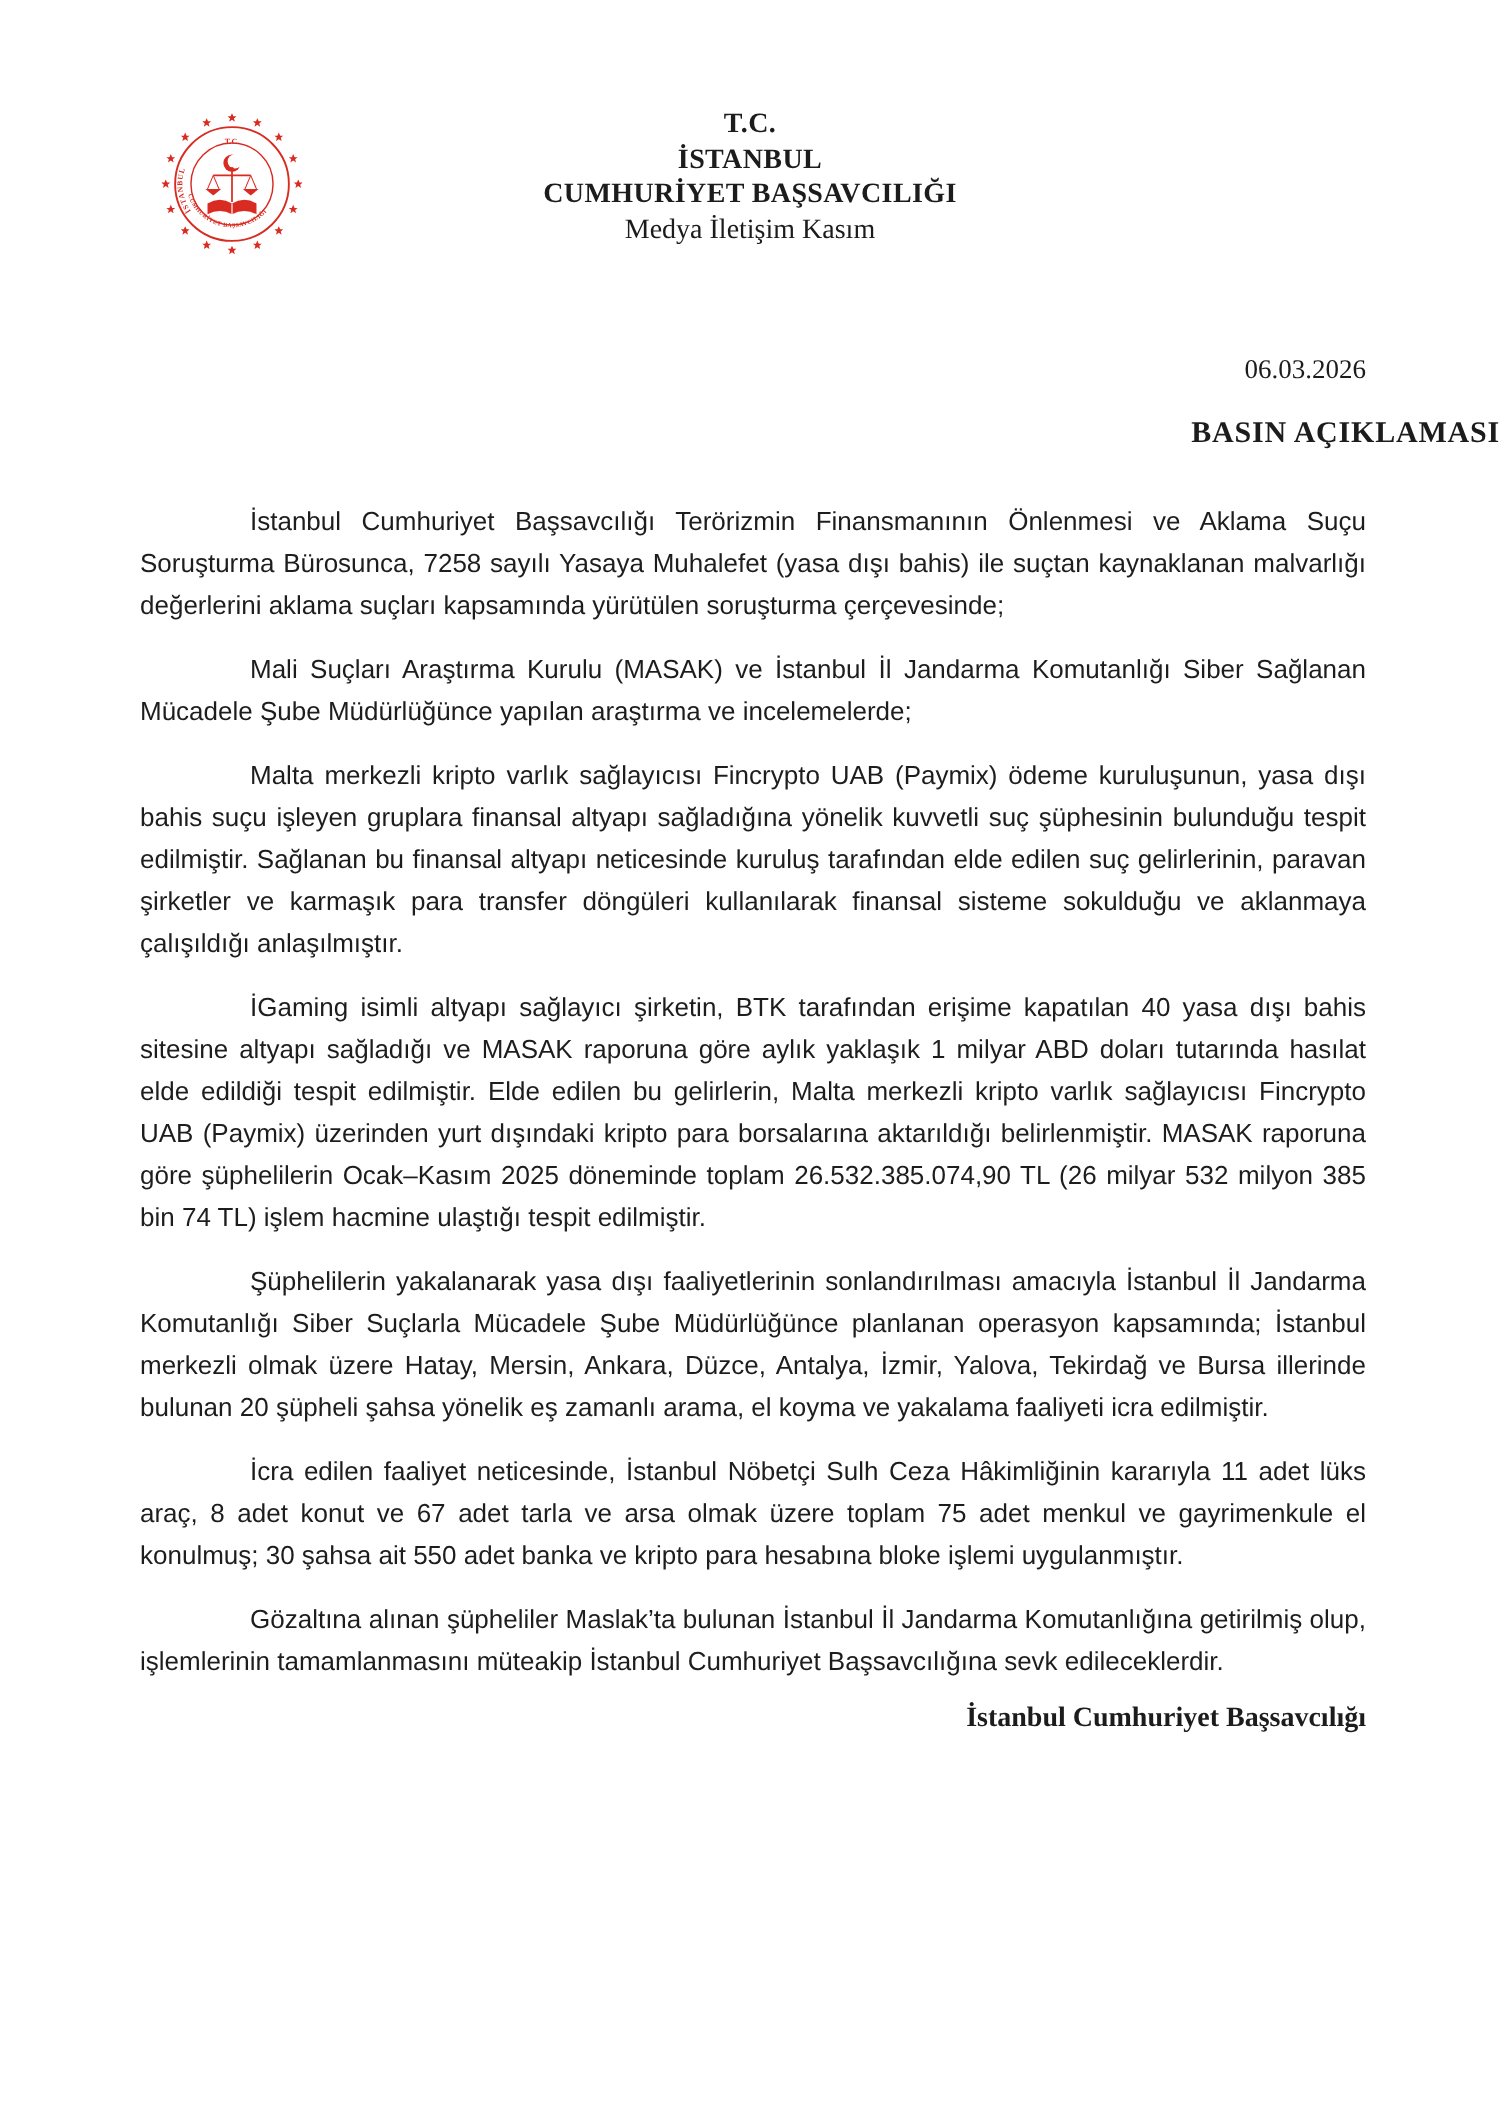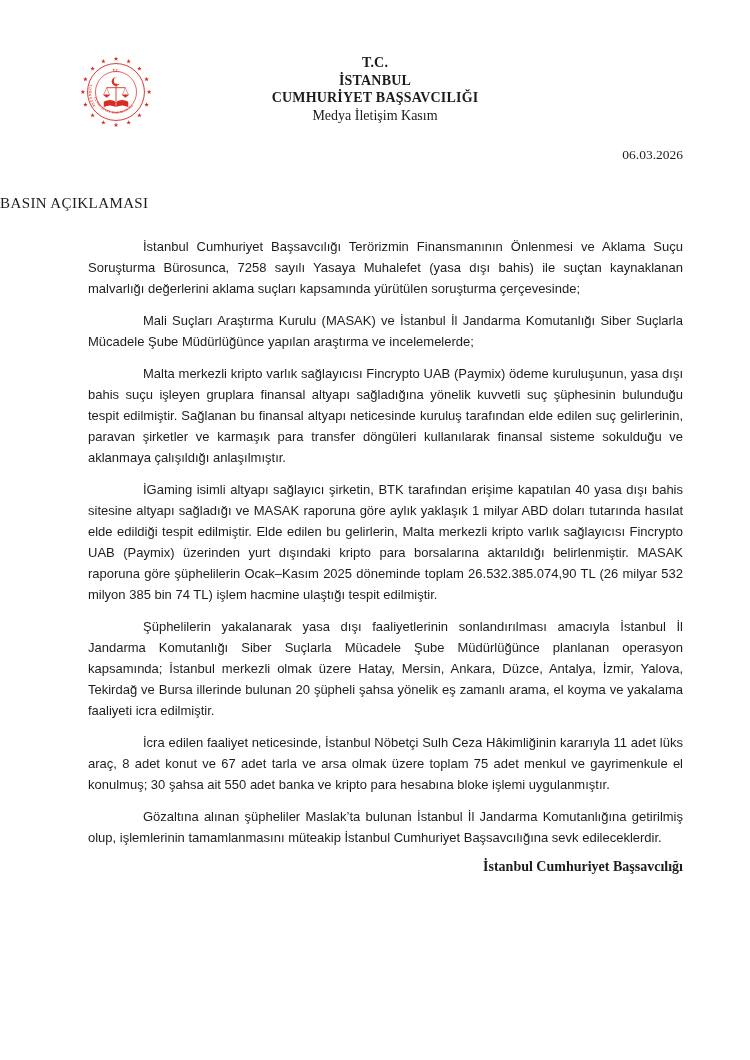--- a/index.html
+++ b/index.html
@@ -29,37 +29,37 @@
     line-height: 17.5px;
     letter-spacing: 0.2px;
   }
   .org-subline {
     font-weight: normal;
     font-size: 14px;
     line-height: 17.5px;
   }
   
   .date-row {
-    margin-top: 22px;
+    margin-top: 52px;
     padding-right: 67px;
     text-align: right;
     font-size: 13.5px;
     line-height: 17px;
   }
   
   .doc-title {
-    margin: 32px 0 0 0;
-    text-align: left;
-    font-weight: normal;
+    margin: 16px 0 0 0;
+    text-align: right;
+    font-weight: bold;
     font-size: 15px;
     letter-spacing: 0.4px;
   }
   
   .body-text {
-    margin: 24px 67px 0 88px;
+    margin: 24px 67px 0 70px;
     font-family: "Liberation Sans", sans-serif;
     font-size: 13px;
     line-height: 21px;
     text-align: justify;
     color: #1d1d1d;
   }
   .body-text p {
     margin: 0 0 11px 0;
     text-indent: 55px;
   }
@@ -144,21 +144,21 @@
     <div class="org-line">CUMHURİYET BAŞSAVCILIĞI</div>
     <div class="org-subline">Medya İletişim Kasım</div>
   </header>
 
   <div class="date-row">06.03.2026</div>
 
   <h1 class="doc-title">BASIN AÇIKLAMASI</h1>
 
   <main class="body-text">
     <p>İstanbul Cumhuriyet Başsavcılığı Terörizmin Finansmanının Önlenmesi ve Aklama Suçu Soruşturma Bürosunca, 7258 sayılı Yasaya Muhalefet (yasa dışı bahis) ile suçtan kaynaklanan malvarlığı değerlerini aklama suçları kapsamında yürütülen soruşturma çerçevesinde;</p>
-    <p>Mali Suçları Araştırma Kurulu (MASAK) ve İstanbul İl Jandarma Komutanlığı Siber Suçlarla Mücadele Şube Müdürlüğünce yapılan araştırma ve incelemelerde;</p>
+    <p>Mali Suçları Araştırma Kurulu (MASAK) ve İstanbul İl Jandarma Komutanlığı Siber Sağlanan Mücadele Şube Müdürlüğünce yapılan araştırma ve incelemelerde;</p>
     <p>Malta merkezli kripto varlık sağlayıcısı Fincrypto UAB (Paymix) ödeme kuruluşunun, yasa dışı bahis suçu işleyen gruplara finansal altyapı sağladığına yönelik kuvvetli suç şüphesinin bulunduğu tespit edilmiştir. Sağlanan bu finansal altyapı neticesinde kuruluş tarafından elde edilen suç gelirlerinin, paravan şirketler ve karmaşık para transfer döngüleri kullanılarak finansal sisteme sokulduğu ve aklanmaya çalışıldığı anlaşılmıştır.</p>
     <p>İGaming isimli altyapı sağlayıcı şirketin, BTK tarafından erişime kapatılan 40 yasa dışı bahis sitesine altyapı sağladığı ve MASAK raporuna göre aylık yaklaşık 1 milyar ABD doları tutarında hasılat elde edildiği tespit edilmiştir. Elde edilen bu gelirlerin, Malta merkezli kripto varlık sağlayıcısı Fincrypto UAB (Paymix) üzerinden yurt dışındaki kripto para borsalarına aktarıldığı belirlenmiştir. MASAK raporuna göre şüphelilerin Ocak–Kasım 2025 döneminde toplam 26.532.385.074,90 TL (26 milyar 532 milyon 385 bin 74 TL) işlem hacmine ulaştığı tespit edilmiştir.</p>
     <p>Şüphelilerin yakalanarak yasa dışı faaliyetlerinin sonlandırılması amacıyla İstanbul İl Jandarma Komutanlığı Siber Suçlarla Mücadele Şube Müdürlüğünce planlanan operasyon kapsamında; İstanbul merkezli olmak üzere Hatay, Mersin, Ankara, Düzce, Antalya, İzmir, Yalova, Tekirdağ ve Bursa illerinde bulunan 20 şüpheli şahsa yönelik eş zamanlı arama, el koyma ve yakalama faaliyeti icra edilmiştir.</p>
     <p>İcra edilen faaliyet neticesinde, İstanbul Nöbetçi Sulh Ceza Hâkimliğinin kararıyla 11 adet lüks araç, 8 adet konut ve 67 adet tarla ve arsa olmak üzere toplam 75 adet menkul ve gayrimenkule el konulmuş; 30 şahsa ait 550 adet banka ve kripto para hesabına bloke işlemi uygulanmıştır.</p>
     <p>Gözaltına alınan şüpheliler Maslak’ta bulunan İstanbul İl Jandarma Komutanlığına getirilmiş olup, işlemlerinin tamamlanmasını müteakip İstanbul Cumhuriyet Başsavcılığına sevk edileceklerdir.</p>
   </main>
 
   <div class="signature-row">İstanbul Cumhuriyet Başsavcılığı</div>
 
 </div>

